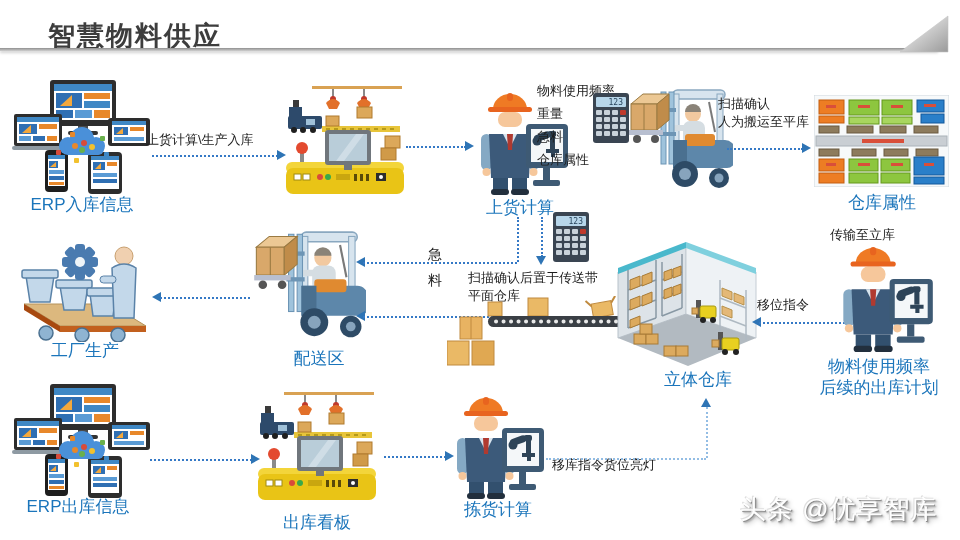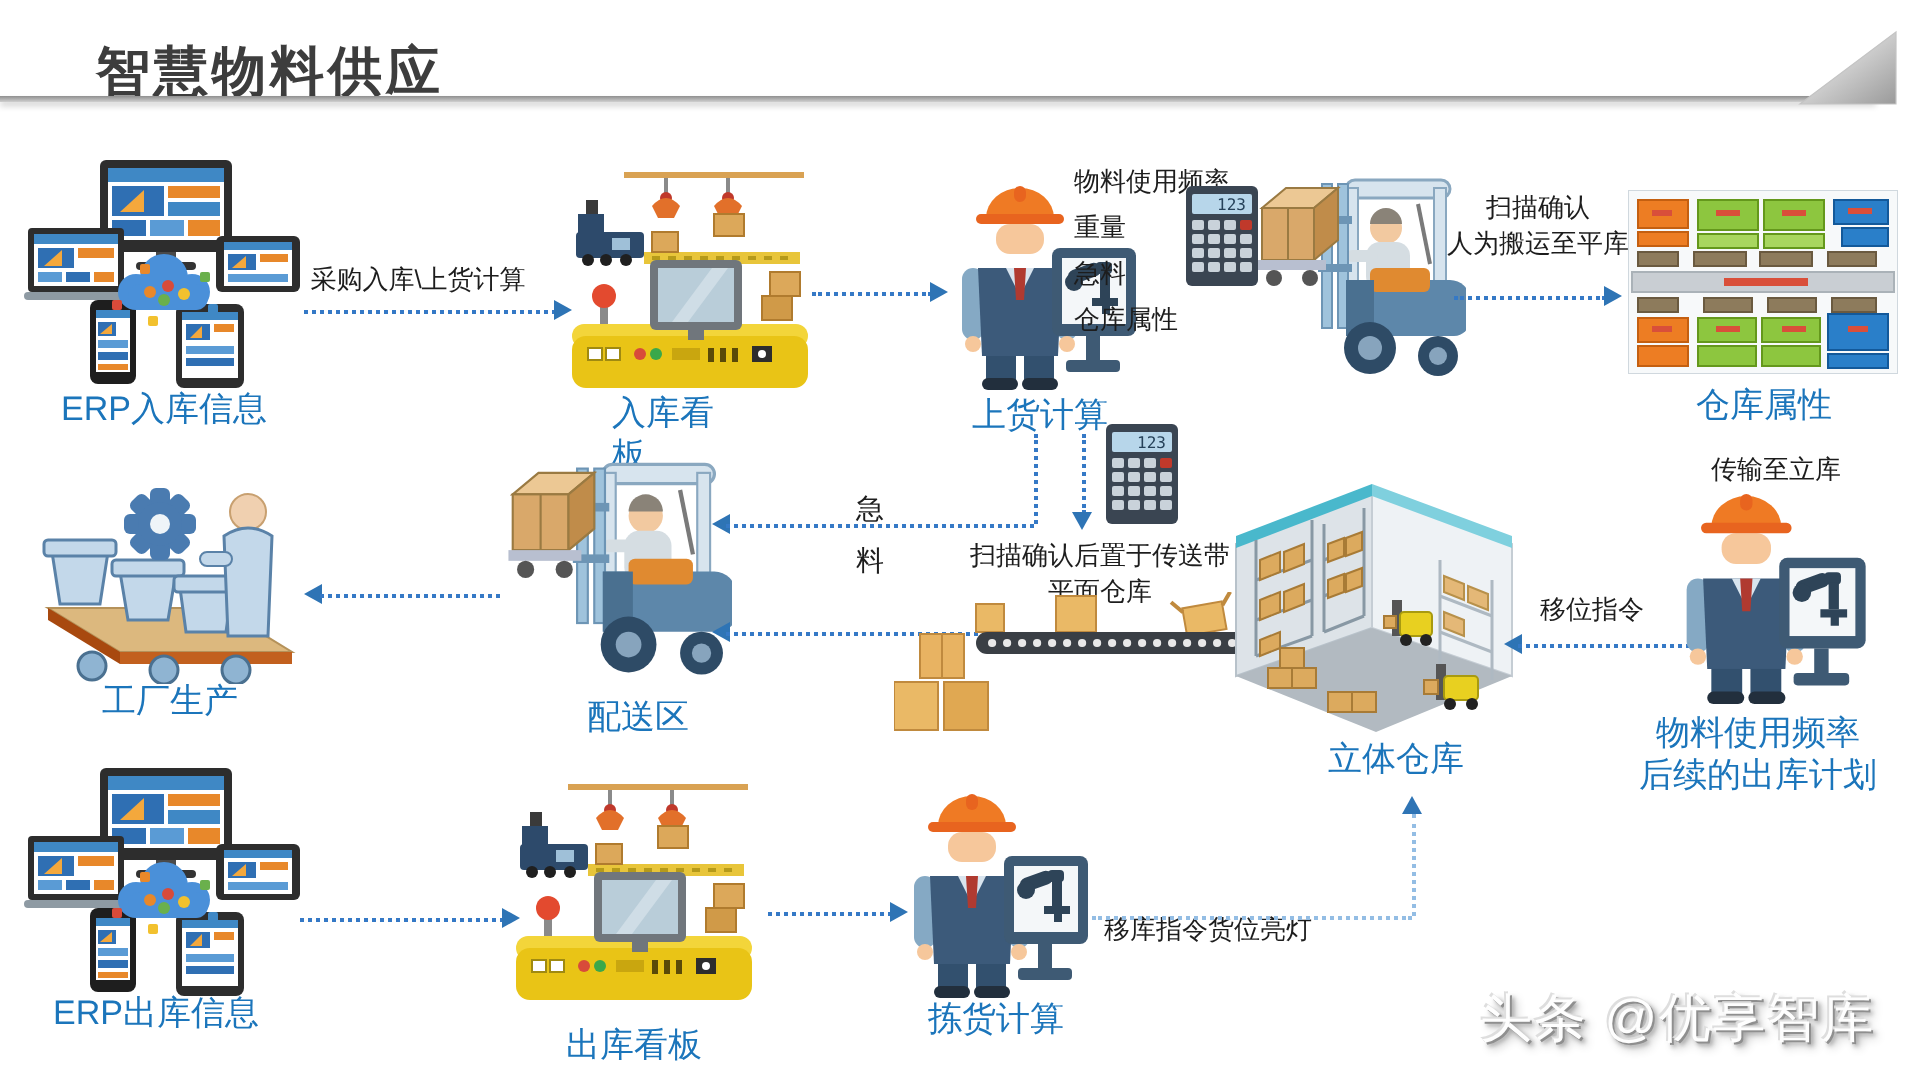--- a/index.html
+++ b/index.html
@@ -5,21 +5,21 @@
   html,body{margin:0;padding:0;background:#fff;}
   .slide{position:relative;width:960px;height:540px;background:#ffffff;overflow:hidden;
          font-family:"Liberation Sans","DejaVu Sans",sans-serif;}
   .abs{position:absolute;}
   .title{left:36px;top:6px;font-size:27px;font-weight:700;color:#3d3d3d;letter-spacing:2px;margin:12px;}
   .rule{left:0;top:48px;width:938px;height:3px;background:linear-gradient(to bottom,#8f8f8f,#cfcfcf);
         box-shadow:0 2px 3px rgba(0,0,0,.18);}
   .blue-label{color:#1b75bb;font-size:17px;line-height:21px;white-space:pre-line;text-align:center;}
   .blue-label.left{text-align:left;}
   .note{color:#1d1d1d;font-size:13px;line-height:18px;white-space:pre-line;}
-  .center{text-align:center;}
+  .center{}
   .factors{line-height:23px;}
   .urgent{font-size:14px;line-height:26px;text-align:center;}
   .conn-h{height:0;border-top:2px dotted #3579c6;}
   .conn-v{width:0;border-left:2px dotted #3579c6;}
   .light{border-color:#93bde4;}
   .ah{width:0;height:0;}
   .ah-right{border-top:5px solid transparent;border-bottom:5px solid transparent;border-left:9px solid #2e74b5;}
   .ah-left{border-top:5px solid transparent;border-bottom:5px solid transparent;border-right:9px solid #2e74b5;}
   .ah-down{border-left:5px solid transparent;border-right:5px solid transparent;border-top:9px solid #2e74b5;}
   .ah-up{border-left:5px solid transparent;border-right:5px solid transparent;border-bottom:9px solid #2e74b5;}
@@ -394,29 +394,27 @@
   <div class="abs rule"></div>
   <svg class="abs" style="left:894px;top:14px" width="56" height="40">
     <polygon points="54,2 6,38 54,38" fill="url(#curlg)" stroke="#c4c4c4" stroke-width="0.6"></polygon>
   </svg>
 
   <svg class="abs" style="left:12px;top:80px" width="140" height="114">
       <use href="#sym-devices"></use>
     </svg>
   <div class="abs blue-label" style="left:12px;top:194px;width:140px">ERP入库信息</div>
 
-  <div class="abs note center" style="left:146px;top:131px;width:126px">采购入库\上货计算</div>
+  <div class="abs note center" style="left:146px;top:131px;width:126px">上货计算\生产入库</div>
   <div class="abs conn-h" style="left:152px;top:155px;width:126px"></div>
   <div class="abs ah ah-right" style="left:277px;top:150px"></div>
 
   <svg class="abs" style="left:286px;top:86px" width="118" height="108">
       <use href="#sym-kanban"></use>
     </svg>
-  <div class="abs blue-label left" style="left:306px;top:196px;width:84px">入库看
-板</div>
 
   <div class="abs conn-h" style="left:406px;top:146px;width:60px"></div>
   <div class="abs ah ah-right" style="left:465px;top:141px"></div>
 
   <svg class="abs" style="left:476px;top:92px" width="92" height="104">
       <use href="#sym-worker"></use>
     </svg>
   <div class="abs blue-label" style="left:468px;top:197px;width:104px">上货计算</div>
 
   <div class="abs note factors" style="left:537px;top:79px;width:110px">物料使用频率

